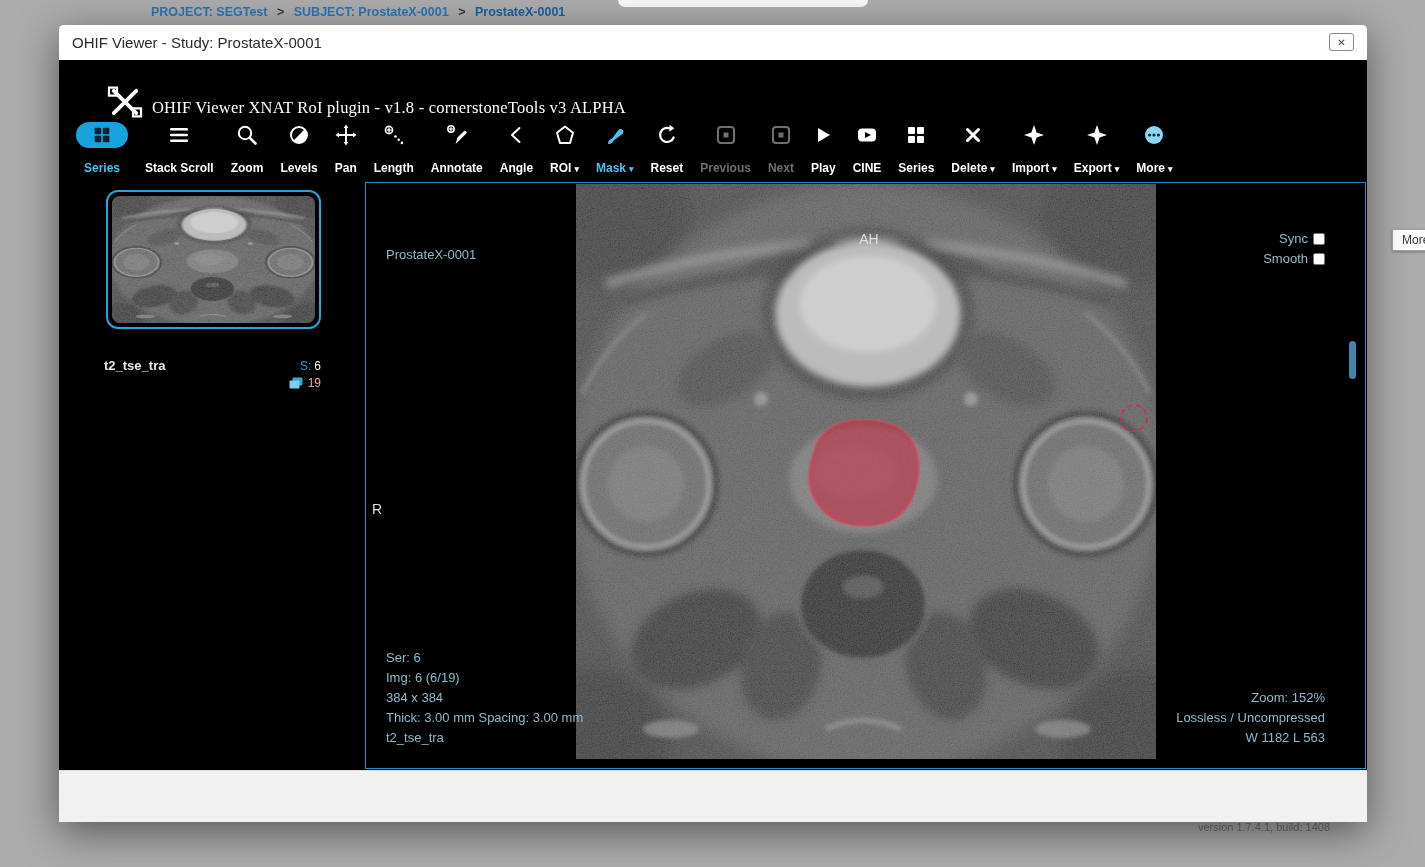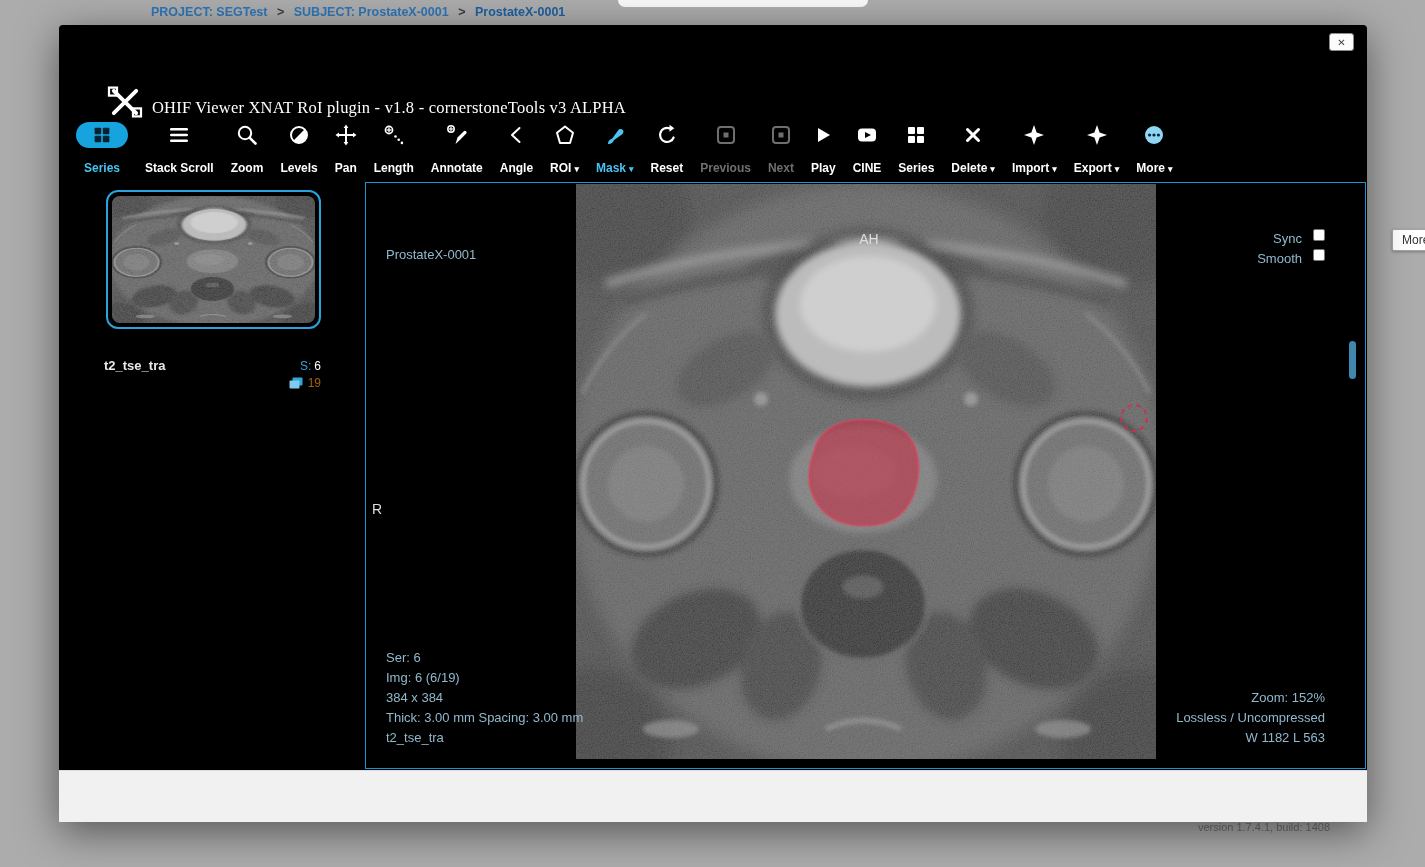--- a/index.html
+++ b/index.html
@@ -35,29 +35,29 @@
   .pill{width:52px;height:26px;border-radius:13px;background:#16a3de;display:flex;align-items:center;justify-content:center;}
 
   
   .content{position:absolute;left:0;top:155px;right:0;height:590px;background:#000;}
   .thumb-card{position:absolute;left:47px;top:165px;width:215px;height:139px;border:2px solid #29a3dc;border-radius:12px;background:#000;display:flex;align-items:center;justify-content:center;cursor:pointer;}
   .thumb-svg{width:203px;height:127px;border-radius:8px;display:block;}
   .thumb-meta{position:absolute;left:45px;top:333px;width:217px;display:flex;justify-content:space-between;align-items:baseline;}
   .series-name{color:#eaeaea;font-size:13px;font-weight:bold;}
   .series-num{font-size:12px;color:#fff;margin-left:8px;}
   .series-num .blue{color:#2fa7dd;margin-right:3px;}
-  .thumb-count{position:absolute;left:45px;top:351px;width:217px;display:flex;justify-content:flex-end;gap:5px;align-items:center;color:#a16207;font-size:12px;}
+  .thumb-count{position:absolute;left:45px;top:351px;width:217px;display:flex;justify-content:flex-end;gap:5px;align-items:center;color:#fca5a5;font-size:12px;}
 
   
   .viewport{position:absolute;left:306px;top:157px;width:1001px;height:587px;border:1px solid #1e8fd0;background:#000;overflow:hidden;cursor:crosshair;}
   .mri{position:absolute;left:210px;top:1px;width:580px;height:575px;display:block;}
   .ov{position:absolute;color:#91b9cd;font-size:13px;line-height:20px;margin-top:40px;}
   .marker{color:#dedede;font-size:14px;}
   .ov-right{text-align:right;}
-  .ck-row{display:flex;gap:11px;justify-content:flex-end;}
+  .ck-row{display:flex;align-items:center;gap:5px;justify-content:flex-end;}
   .cb{width:12px;height:12px;background:#fff;border:1px solid #777;border-radius:2px;display:inline-block;cursor:pointer;}
   .vp-scroll{position:absolute;right:9px;top:158px;width:7px;height:38px;border-radius:4px;background:#4186ad;cursor:grab;}
 
   .modal-footer{position:absolute;left:0;right:0;bottom:0;height:52px;background:#f1f1f1;border-top:1px solid #dcdcdc;}
 
   .version{position:absolute;right:95px;top:821px;font-size:11px;color:#6f6f6f;}
   .more-tip{position:absolute;left:1392px;top:229px;padding:3px 9px;background:#fff;border:1px solid #a5a5a5;border-radius:2px;font-size:12px;color:#333;box-shadow:0 1px 3px rgba(0,0,0,.3);}
 </style>
 </head>
 <body>
@@ -149,20 +149,23 @@
   <span class="bc-sep">&gt;</span>
   <span class="bc-link">SUBJECT: ProstateX-0001</span>
   <span class="bc-sep">&gt;</span>
   <span class="bc-current">ProstateX-0001</span>
 </div>
 <div class="top-edge"></div>
 <div class="more-tip">More</div>
 <div class="version">version 1.7.4.1, build: 1408</div>
 
 <div class="modal">
+  <div class="titlebar">
+    <span class="title">OHIF Viewer - Study: ProstateX-0001</span>
+  </div>
   <div class="close-btn">✕</div>
 
   <div class="vheader">
     <svg class="logo" viewBox="0 0 22 20">
       <path d="M4 3 L18 17 M18 3 L4 17" stroke="#fff" stroke-width="2.4" fill="none" stroke-linecap="round"></path>
       <rect x="1" y="1" width="5" height="5" fill="none" stroke="#fff" stroke-width="1.4"></rect>
       <rect x="16" y="14" width="5" height="5" fill="none" stroke="#fff" stroke-width="1.4"></rect>
     </svg>
     <span class="app-title">OHIF Viewer XNAT RoI plugin - v1.8 - cornerstoneTools v3 ALPHA</span>
   </div>

